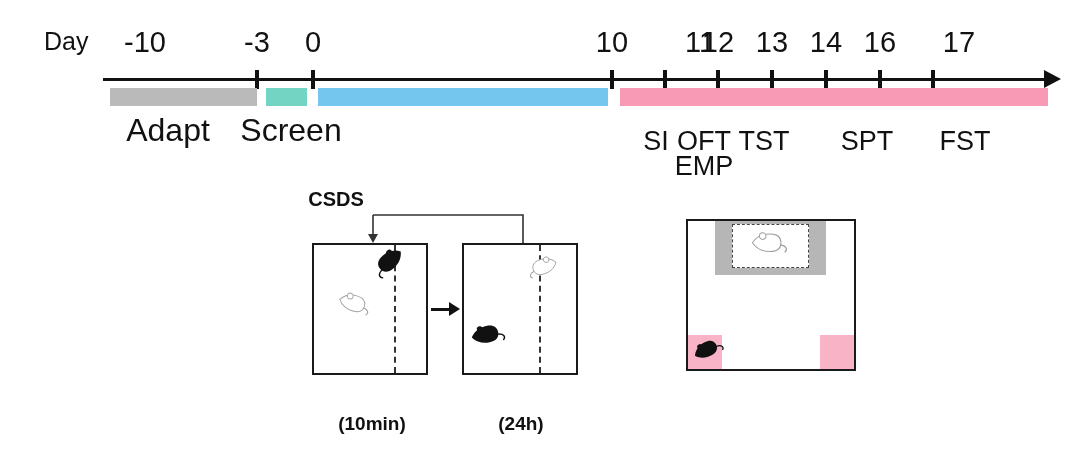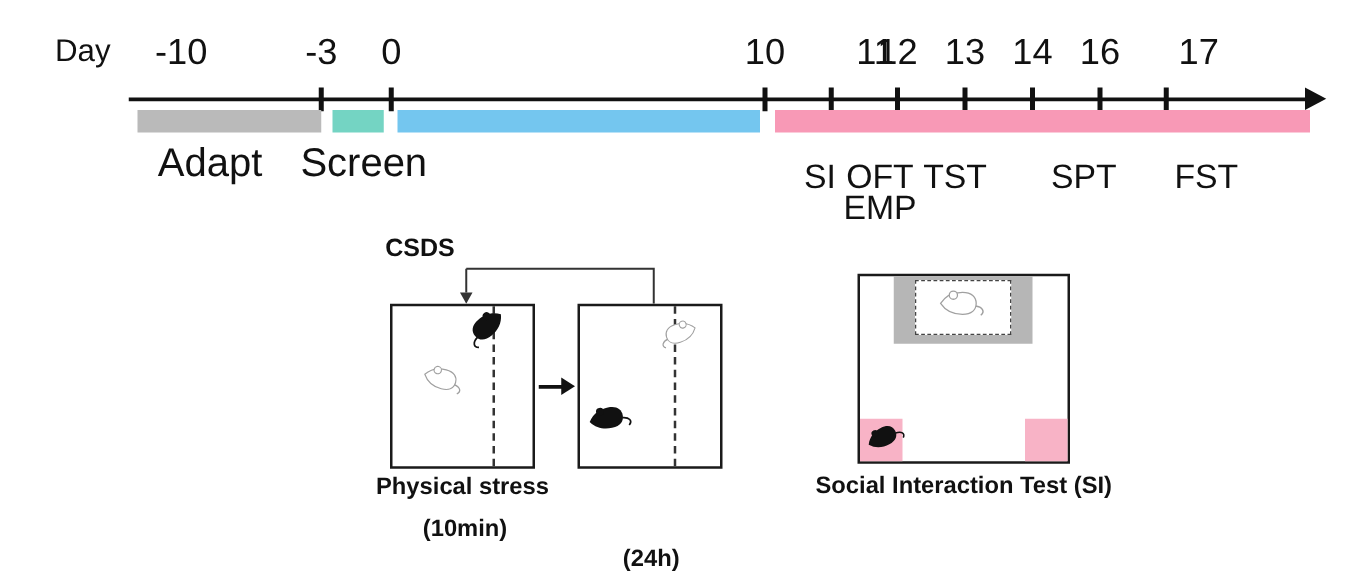--- a/index.html
+++ b/index.html
@@ -120,38 +120,36 @@
       <path d="M50 16 C44 7 35 4 26 4 C16 4 11 9 11 16 C11 23 16 28 26 28 C35 28 44 25 50 16 Z" fill="#111"></path>
       <circle cx="36" cy="7" r="4.5" fill="#111"></circle>
     </svg>
     <svg class="mouse" style="left:62px; top:12px; width:32px; transform:rotate(-18deg);" viewBox="0 0 52 32">
       <path d="M12 19 C4 20 1 25 6 29" fill="none" stroke="#a0a0a0" stroke-width="1.6"></path>
       <path d="M50 16 C44 7 35 4 26 4 C16 4 11 9 11 16 C11 23 16 28 26 28 C35 28 44 25 50 16 Z" fill="#fff" stroke="#a0a0a0" stroke-width="1.4"></path>
       <circle cx="36" cy="7" r="4.5" fill="#fff" stroke="#a0a0a0" stroke-width="1.4"></circle>
     </svg>
   </div>
 
-  <div class="caption" style="left:370px; top:379px;">Physical stress</div>
   <div class="caption" style="left:372px; top:413px;">(10min)</div>
-  <div class="caption" style="left:521px; top:437px;">(24h)</div>
+  <div class="caption" style="left:521px; top:413px;">(24h)</div>
 
   <div class="si-box">
     <div class="si-zone" style="background: rgb(182, 182, 182);">
       <div class="si-cage">
         <svg class="mouse" style="left:18px; top:6px; width:38px; transform:scaleX(-1);" viewBox="0 0 52 32">
           <path d="M12 19 C4 20 1 25 6 29" fill="none" stroke="#a0a0a0" stroke-width="1.6"></path>
           <path d="M50 16 C44 7 35 4 26 4 C16 4 11 9 11 16 C11 23 16 28 26 28 C35 28 44 25 50 16 Z" fill="#fff" stroke="#a0a0a0" stroke-width="1.4"></path>
           <circle cx="36" cy="7" r="4.5" fill="#fff" stroke="#a0a0a0" stroke-width="1.4"></circle>
         </svg>
       </div>
     </div>
     <div class="si-corner si-corner-left" style="background: rgb(248, 179, 198);"></div>
     <div class="si-corner si-corner-right" style="background: rgb(248, 179, 198);"></div>
     <svg class="mouse" style="left:4px; top:118px; width:32px; transform:scaleX(-1) rotate(28deg);" viewBox="0 0 52 32">
       <path d="M12 19 C4 20 1 25 6 29" fill="none" stroke="#111" stroke-width="2"></path>
       <path d="M50 16 C44 7 35 4 26 4 C16 4 11 9 11 16 C11 23 16 28 26 28 C35 28 44 25 50 16 Z" fill="#111"></path>
       <circle cx="36" cy="7" r="4.5" fill="#111"></circle>
     </svg>
   </div>
 
-  <div class="caption" style="left:771px; top:378px;">Social Interaction Test (SI)</div>
 
 </div>
 
 </body></html>

